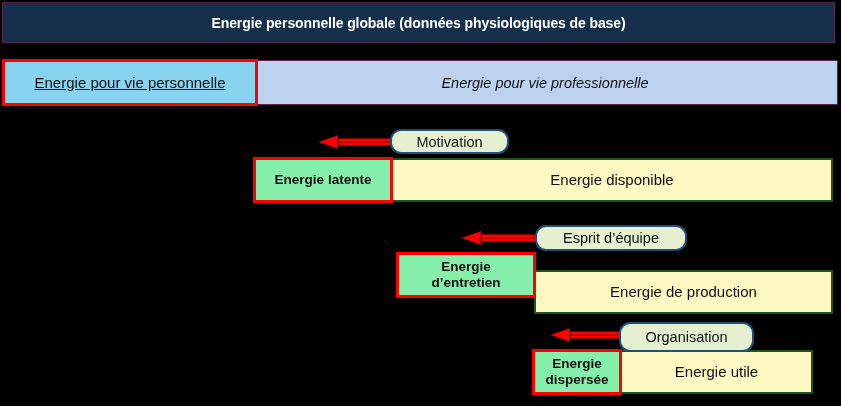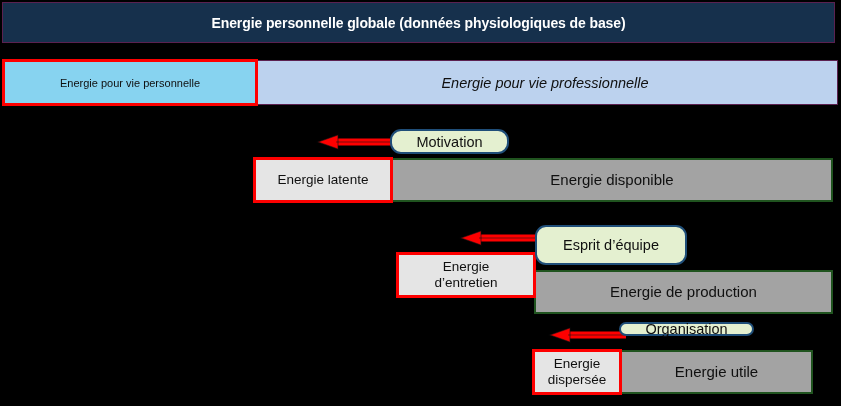--- a/index.html
+++ b/index.html
@@ -77,52 +77,54 @@
     background: #87d3f0;
     border: 3px solid #fe0000;
     box-sizing: border-box;
     display: flex;
     align-items: center;
     justify-content: center;
     z-index: 4;
   }
   .row1-perso .lbl {
     color: #101010;
-    font-size: 11px;
-    white-space: nowrap;
+    font-size: 15px;
+    white-space: nowrap;
+    text-decoration: underline;
   }
 
   
   .bar-right {
     position: absolute;
-    background: #a3a3a3;
+    background: #fef9c3;
     border: 2px solid #20541f;
     box-sizing: border-box;
     display: flex;
     align-items: center;
     justify-content: center;
     z-index: 2;
   }
   .bar-right .lbl {
     color: #101010;
     font-size: 15px;
     white-space: nowrap;
     text-align: center;
     line-height: 1.15;
   }
 
   .bar-left {
     position: absolute;
-    background: #e5e5e5;
+    background: #86efac;
     border: 3px solid #fe0000;
     box-sizing: border-box;
     display: flex;
     align-items: center;
     justify-content: center;
     z-index: 5;
+    font-weight: bold;
   }
   .bar-left .lbl {
     color: #101010;
     font-size: 13.5px;
     white-space: pre-line;
     text-align: center;
     line-height: 1.18;
   }
 
   
@@ -150,26 +152,26 @@
   }
 
   
   #bar-latente      { left:253px; top:157px;  width:140px; height:46px; }
   #bar-disponible   { left:391px; top:158px;  width:442px; height:44px; }
   #pill-motivation  { left:390px; top:129px;  width:119px; height:25px; }
   #arrow-motivation { left:316px; top:134px;  width:80px;  height:16px; }
 
   #bar-entretien    { left:396px; top:252px;  width:140px; height:46px; }
   #bar-production   { left:534px; top:270px;  width:299px; height:44px; }
-  #pill-esprit      { left:535px; top:225px;  width:152px; height:40px; }
+  #pill-esprit      { left:535px; top:225px;  width:152px; height:26px; }
   #arrow-esprit     { left:459px; top:230px;  width:82px;  height:16px; }
 
   #bar-dispersee    { left:532px; top:349px;  width:90px;  height:46px; }
   #bar-utile        { left:620px; top:350px;  width:193px; height:44px; }
-  #pill-organisation{ left:619px; top:322px;  width:135px; height:14px; }
+  #pill-organisation{ left:619px; top:322px;  width:135px; height:30px; }
   #arrow-organisation{left:548px; top:327px;  width:78px;  height:16px; }
 </style>
 </head>
 <body>
 
 <div class="stage">
 
   <div class="title-bar">
     <span class="title-text">Energie personnelle globale (données physiologiques de base)</span>
   </div>

